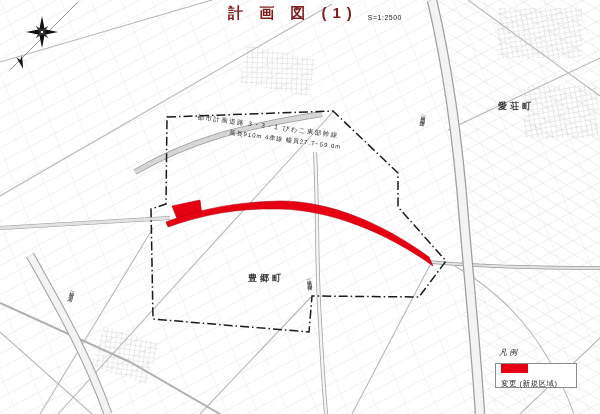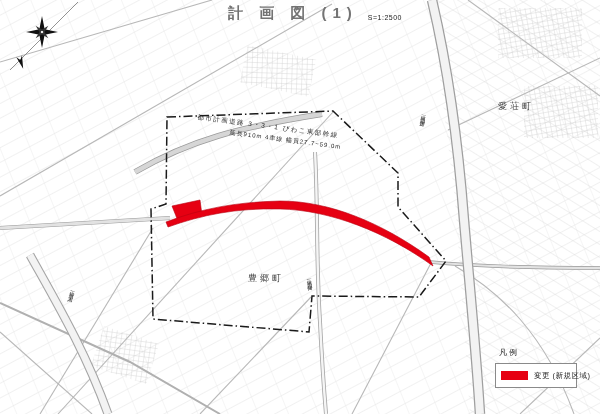--- a/index.html
+++ b/index.html
@@ -3,30 +3,30 @@
 <meta charset="utf-8">
 <style>
   html,body{margin:0;padding:0;}
   body{font-family:"Liberation Sans","DejaVu Sans",sans-serif;background:#fff;}
   #stage{position:relative;width:600px;height:414px;background:#ffffff;overflow:hidden;}
   #stage *{box-sizing:border-box;}
   svg{position:absolute;left:0;top:0;}
   .red-band{fill:var(--change-red,#e60012);stroke:#b50010;stroke-width:.6;}
   .lbl{position:absolute;color:#2b2b2b;white-space:nowrap;}
   .title-wrap{position:absolute;left:228px;top:4px;display:flex;align-items:flex-end;gap:10px;}
-  .title-main{font-size:15px;font-weight:bold;letter-spacing:6px;color:#737373;}
+  .title-main{font-size:15px;font-weight:bold;letter-spacing:6px;color:#7f1d1d;}
   .title-scale{font-size:7px;color:#222;padding-bottom:2px;letter-spacing:.5px;}
-  .town{font-size:9px;letter-spacing:3px;color:#3a3a3a;}
+  .town{font-size:9px;letter-spacing:3px;color:#3a3a3a;font-weight:bold;}
   .road-note{position:absolute;left:198px;top:113px;transform:rotate(7.5deg);transform-origin:left top;color:#1f1f1f;}
   .road-note .l1{font-size:6.5px;letter-spacing:1.5px;}
   .road-note .l2{font-size:6px;letter-spacing:1px;margin-left:34px;margin-top:2px;}
   .river-lbl{writing-mode:vertical-rl;font-size:5px;letter-spacing:.5px;color:#444;}
-  .legend-head{position:absolute;left:499px;top:347px;font-size:8px;letter-spacing:2px;color:#222;}
+  .legend-head{position:absolute;left:499px;top:347px;font-size:8px;letter-spacing:2px;color:#222;font-style:italic;}
   .legend-box{position:absolute;left:495px;top:363px;width:82px;height:25px;border:1px solid #8a8a8a;
-              background:#fff;display:flex;align-items:center;gap:6px;padding:0 5px;}
+              background:#fff;display:flex;align-items:flex-start;gap:6px;padding:0 5px;flex-direction:column;}
   .legend-swatch{width:27px;height:9px;background:var(--change-red,#e60012);flex:0 0 auto;}
   .legend-label{font-size:7.5px;color:#222;letter-spacing:.5px;white-space:nowrap;}
 </style>
 </head>
 <body>
 
 <div id="stage">
 
   <svg width="600" height="414" viewBox="0 0 600 414">
     <defs>

